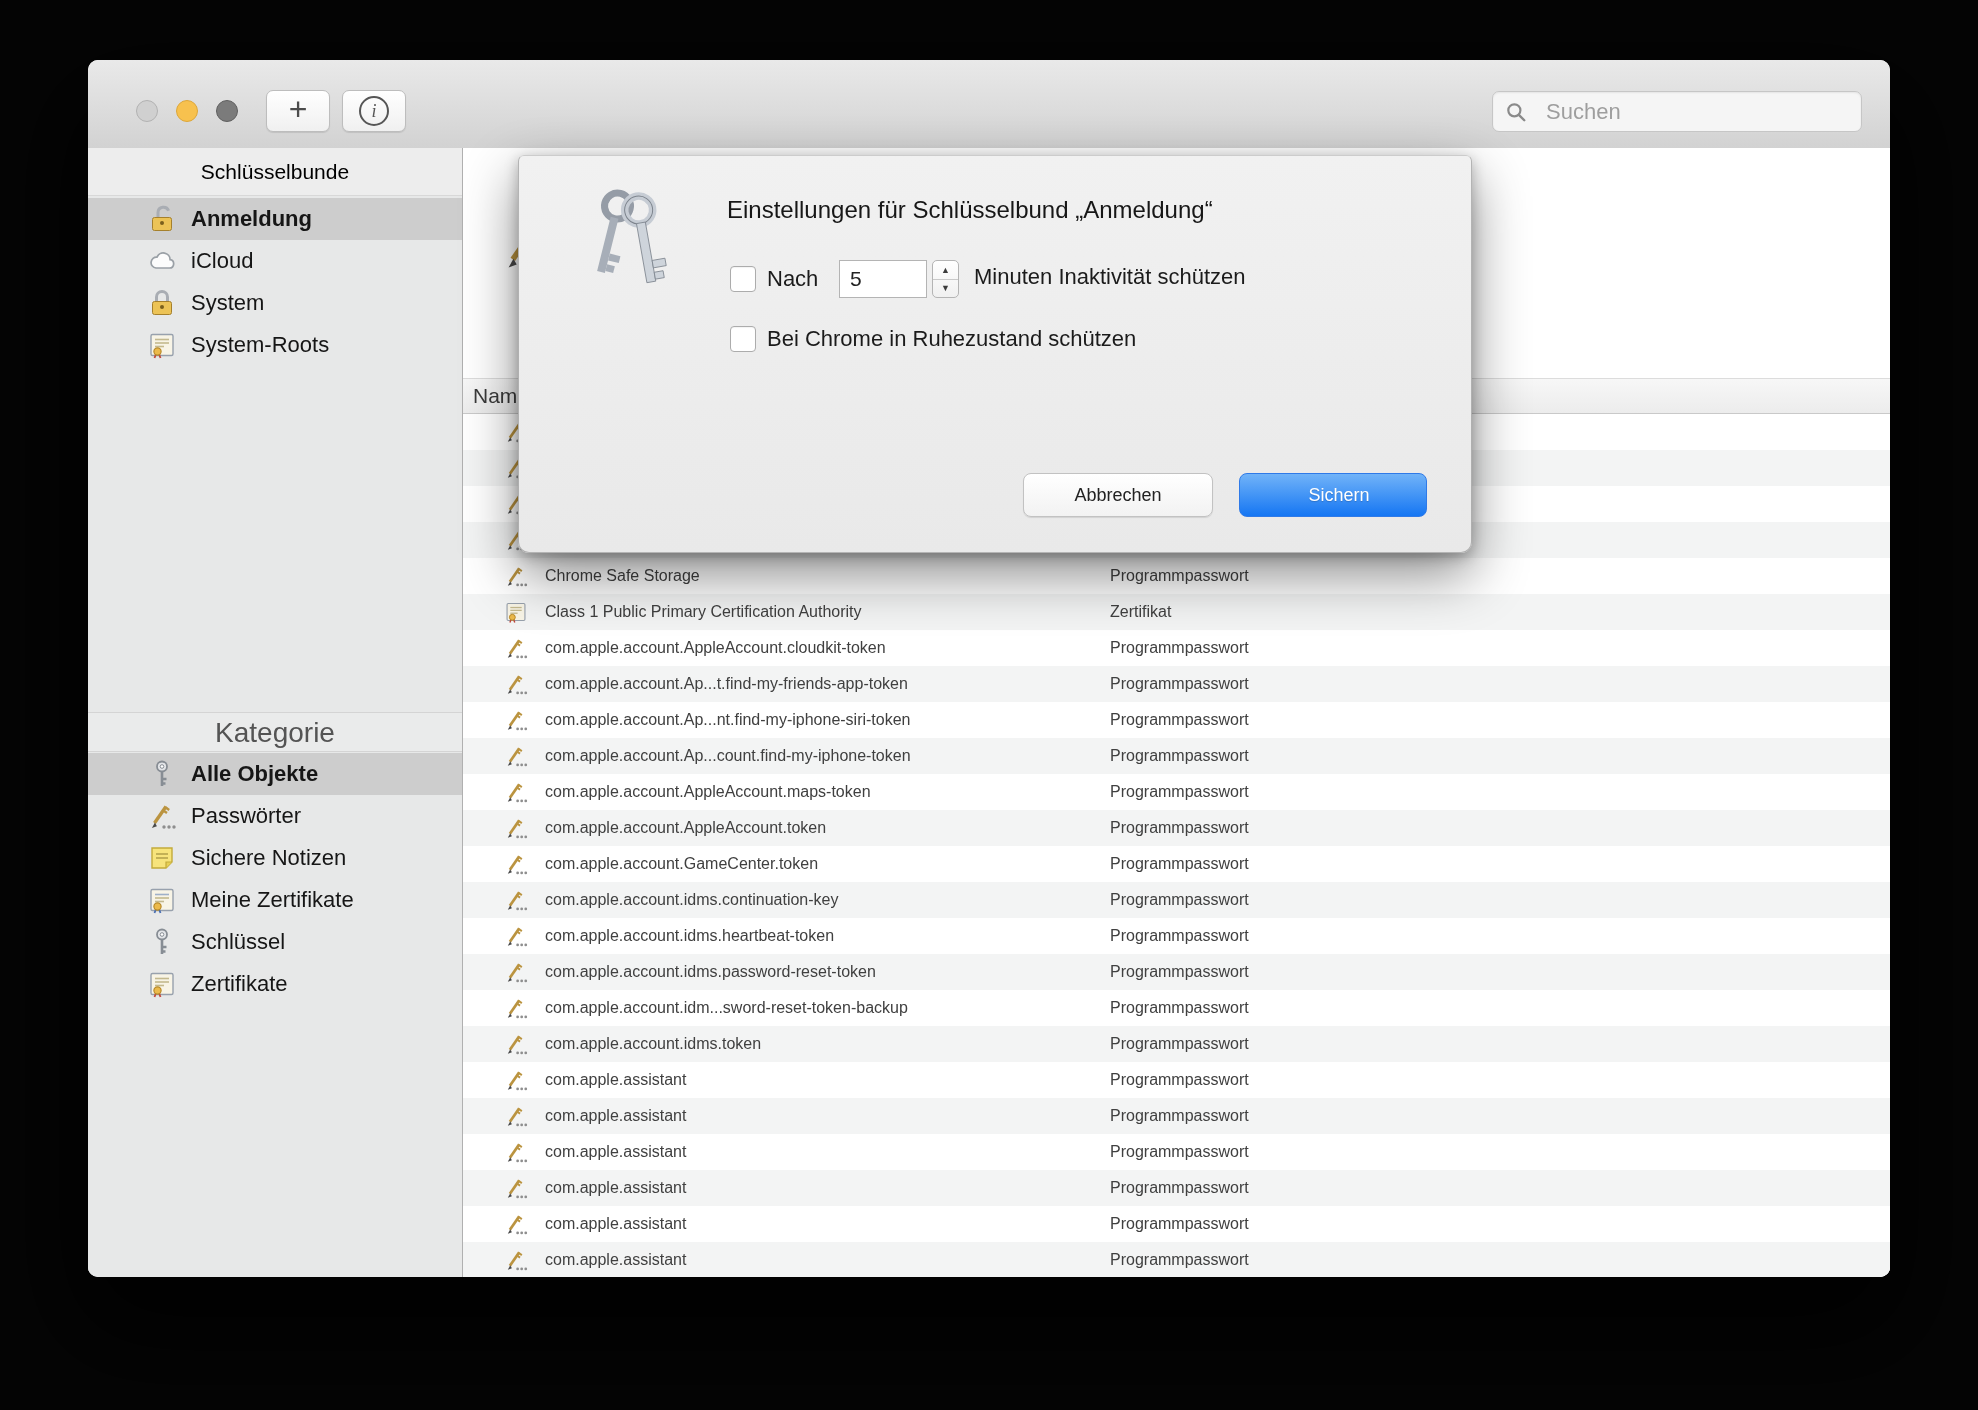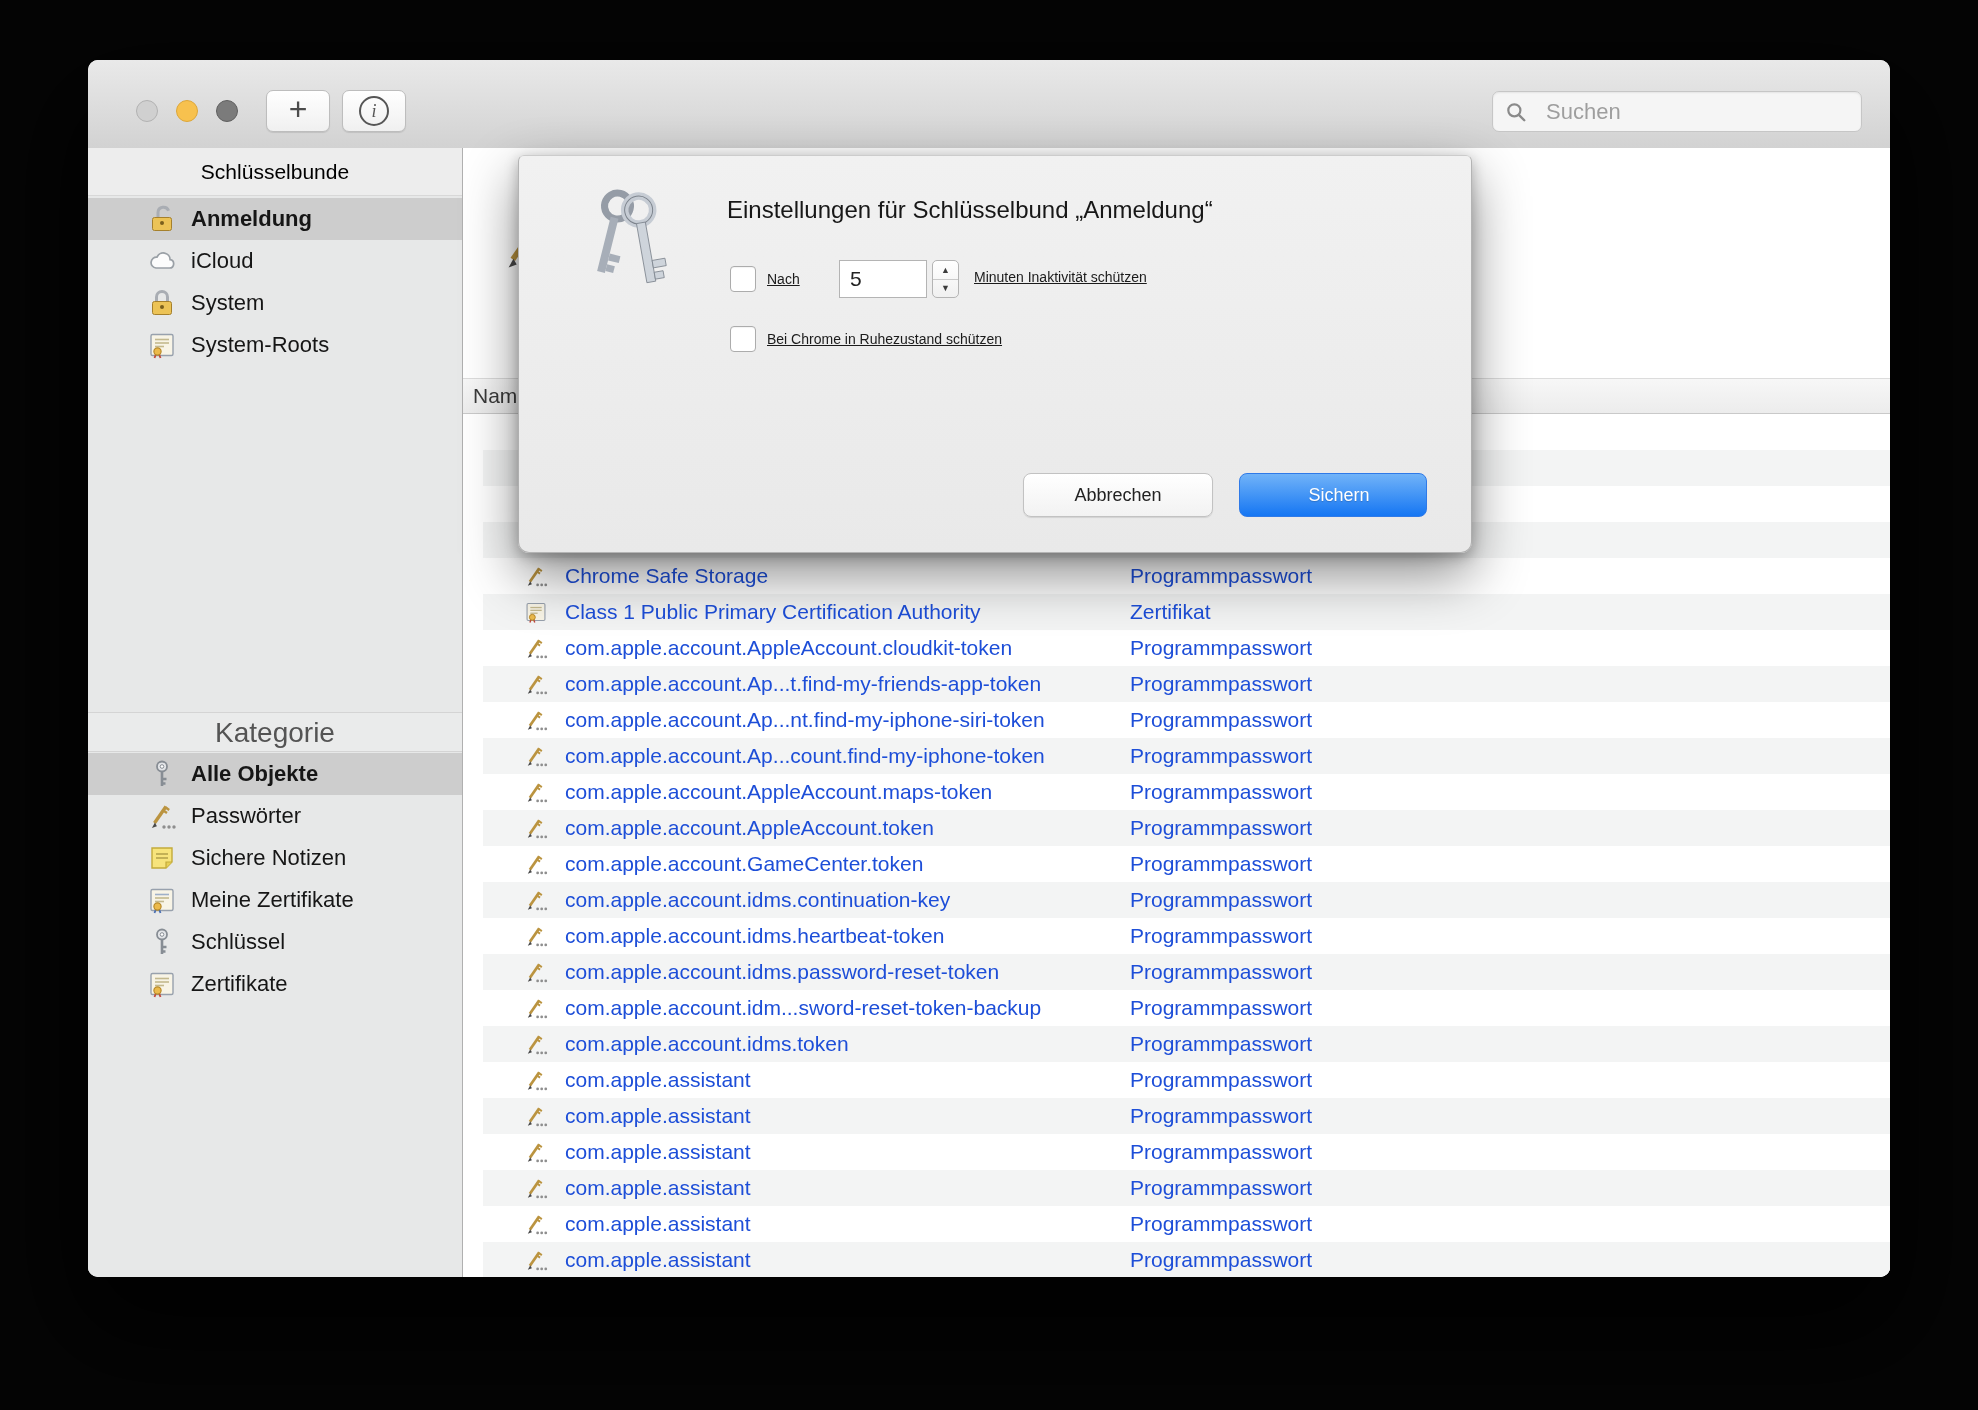--- a/index.html
+++ b/index.html
@@ -59,41 +59,41 @@
   
   .main { flex:1; position:relative; background:#fff; overflow:hidden; }
   .info-area { position:absolute; top:0; left:0; right:0; height:230px; background:#fff; }
   .big-item-icon { position:absolute; left:36px; top:74px; width:52px; height:52px; }
   .table-header { position:absolute; top:230px; left:0; right:0; height:36px; box-sizing:border-box;
                   background:linear-gradient(#f7f7f7,#ececec);
                   border-top:1px solid #dcdcdc; border-bottom:1px solid #c9c9c9;
                   font-size:21px; color:#3a3a3a; line-height:34px; padding-left:10px; }
   .table-body { position:absolute; top:266px; left:0; right:0; bottom:0; }
   .trow { height:36px; display:flex; align-items:center; padding-left:40px;
-          font-size:21px; color:#1d4ed8; box-sizing:border-box;margin-left:20px; }
+          font-size:16px; color:#404040; box-sizing:border-box; }
   .trow.alt { background:#f3f4f4; }
   .row-icon { width:26px; height:26px; flex:0 0 26px; margin-right:16px; }
   .row-icon svg { width:100%; height:100%; }
   .cell-name { flex:0 0 565px; width:565px; white-space:nowrap; overflow:hidden; }
   .cell-kind { flex:1; white-space:nowrap; }
 
   
   .sheet { position:absolute; left:430px; top:95px; width:954px; height:398px; box-sizing:border-box;
            background:linear-gradient(#f1f1f1,#e9e9e9);
            border:1px solid rgba(0,0,0,0.25); border-top:1px solid rgba(0,0,0,0.12);
            border-radius:6px 6px 11px 11px;
            box-shadow:0 22px 55px rgba(0,0,0,0.45), 0 4px 14px rgba(0,0,0,0.25); z-index:10; }
   .dialog-keys { position:absolute; left:58px; top:24px; width:112px; height:128px; }
   .dialog-keys svg { width:100%; height:100%; }
   .dialog-title { position:absolute; left:208px; top:40px; font-size:24px; color:#171717; }
   .checkbox { position:absolute; width:26px; height:26px; box-sizing:border-box; background:#fff;
               border:1px solid #acacac; border-radius:4px; box-shadow:inset 0 1px 1px rgba(0,0,0,0.05); }
   .cb1 { left:211px; top:110px; }
   .cb2 { left:211px; top:170px; }
-  .dlabel { position:absolute; font-size:14px; color:#1b1b1b; line-height:26px;text-decoration:underline; }
+  .dlabel { position:absolute; font-size:22px; color:#1b1b1b; line-height:26px; }
   .lbl-nach { left:248px; top:110px; }
   .lbl-minutes { left:455px; top:108px; }
   .lbl-sleep { left:248px; top:170px; }
   .minutes-field { position:absolute; left:320px; top:104px; width:88px; height:38px; box-sizing:border-box;
                    border:1px solid #b4b4b4; background:#fff; font-family:inherit; font-size:21px;
                    color:#222; padding:0 0 0 10px; outline:none; }
   .stepper { position:absolute; left:413px; top:104px; width:27px; height:38px; box-sizing:border-box;
              background:linear-gradient(#ffffff,#f0f0f0); border:1px solid #b4b4b4; border-radius:5px;
              display:flex; flex-direction:column; overflow:hidden; }
   .stepper .half { flex:1; display:flex; align-items:center; justify-content:center;

